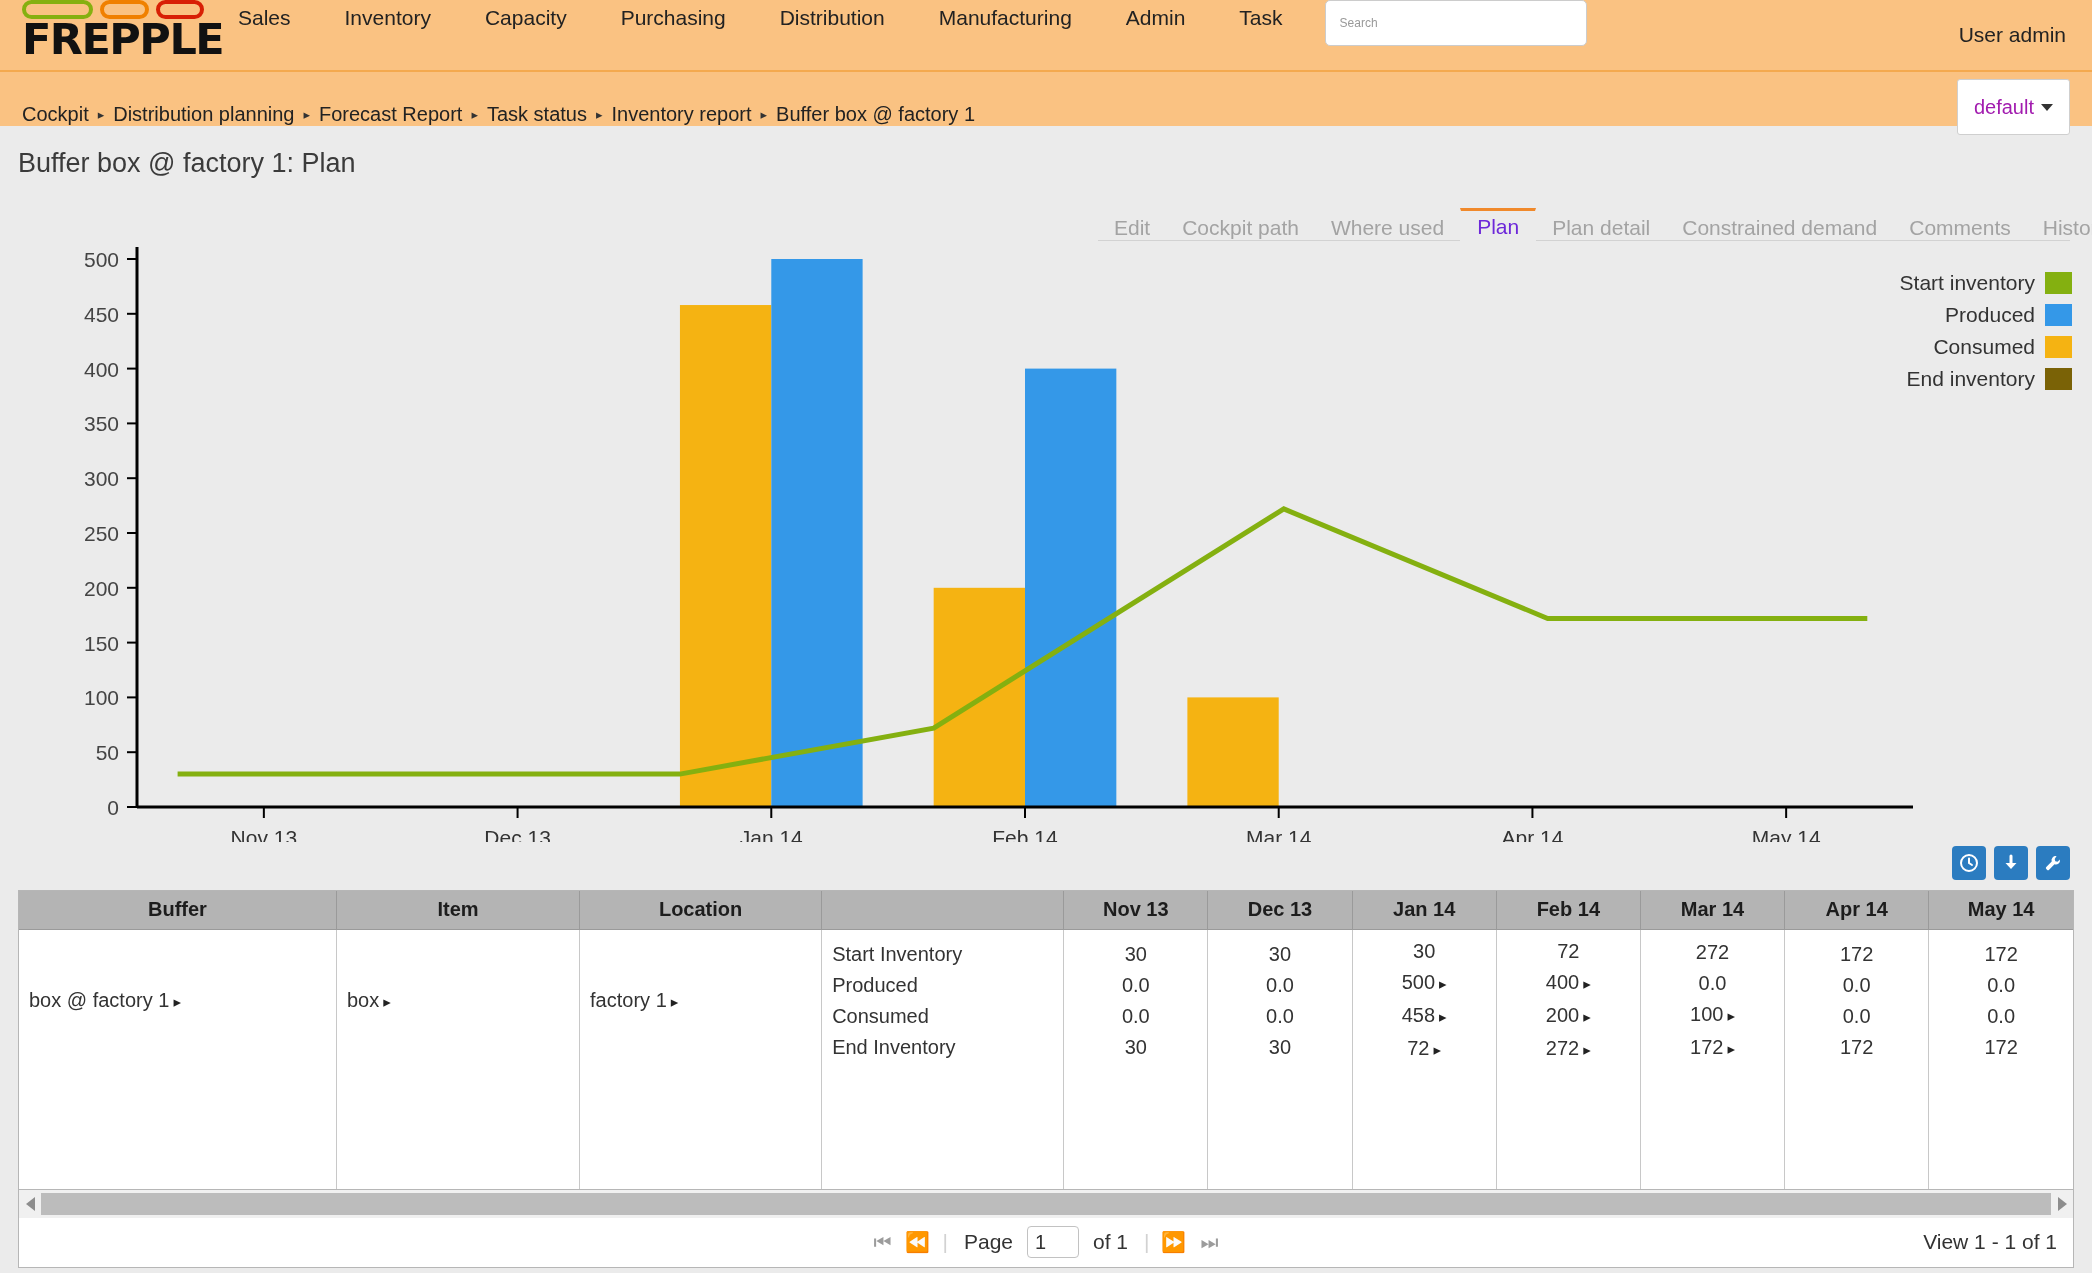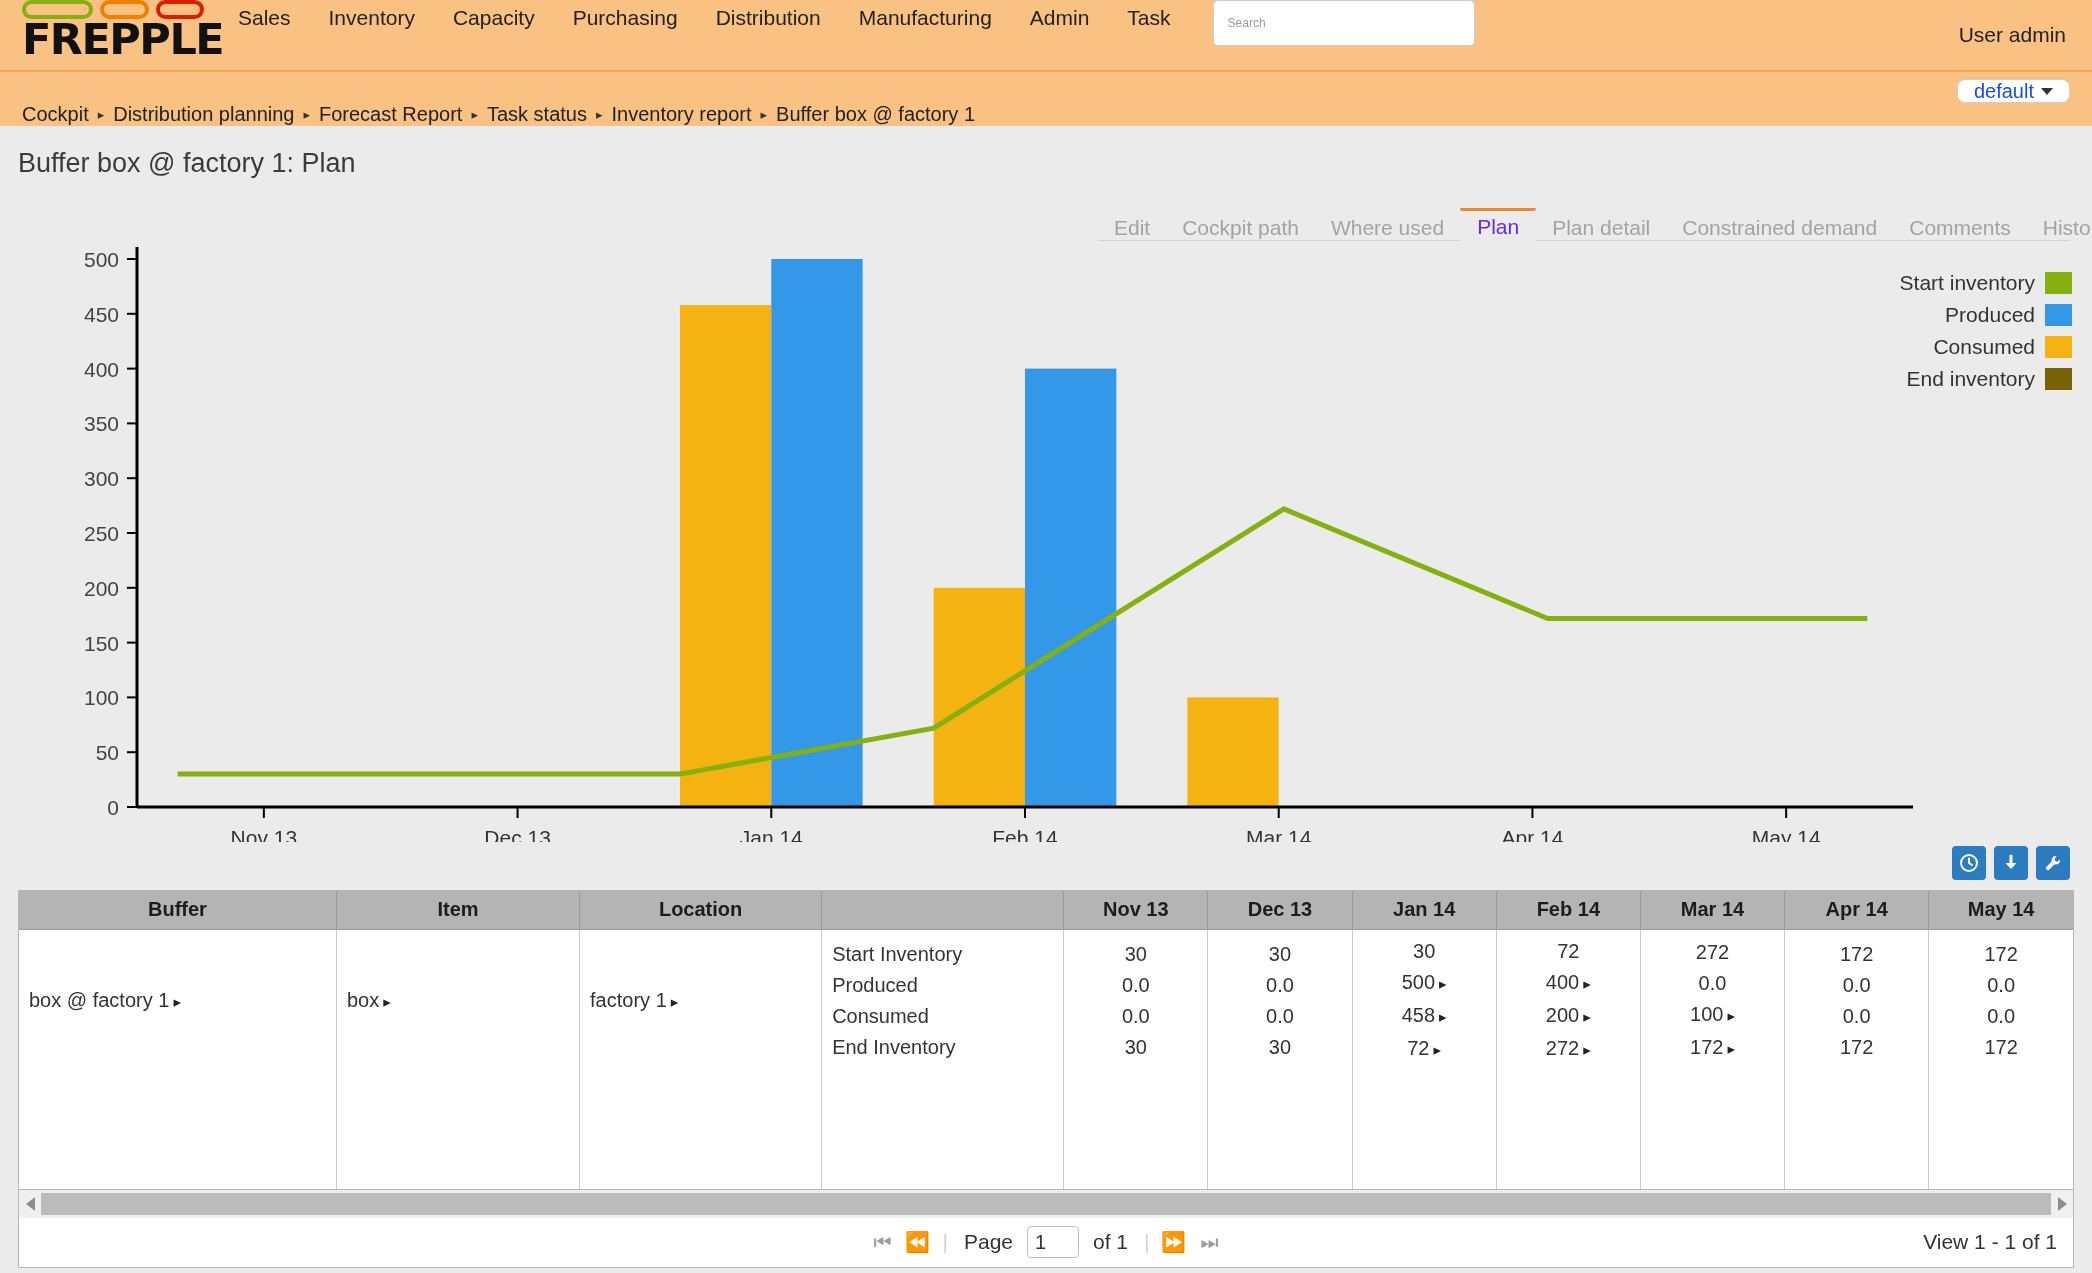--- a/index.html
+++ b/index.html
@@ -26,21 +26,21 @@
   .logo-pills { display:flex; gap:7px; height:19px; }
   .pill { border-radius:10px; height:19px; }
   .pill.a { width:74px; border:4px solid #86b010; }
   .pill.b { width:50px; border:4px solid #f08000; }
   .pill.c { width:50px; border:4px solid #d81f05; }
   .logo-word {
     font-family:"DejaVu Sans", sans-serif;
     font-weight:700; font-size:43px; line-height:38px;
     letter-spacing:-1.5px; color:#111; margin-top:1px;
   }
-  .mainnav { display:flex; align-items:center; gap:2px; }
+  .mainnav { display:flex; align-items:center; gap:18px; }
   .mainnav a {
     color:#222; text-decoration:none; font-size:21px;
     padding: 6px 18px; white-space:nowrap;
   }
   .search-box {
     margin-left: 24px;
     width: 262px; height: 46px;
     background:#fff; border:1px solid #ccc; border-radius:5px;
     font-size:12px; color:#6d28d9; padding: 0 14px;
     font-family:"Liberation Sans", sans-serif;
@@ -55,24 +55,24 @@
   .crumbbar {
     height: 54px; background:#fac282;
     display:flex; align-items:flex-end; padding: 0 22px;
     position:relative;
   }
   .crumbs { display:flex; align-items:center; font-size:20px; color:#222; }
   .crumbs a { color:#222; text-decoration:none; }
   .sep { margin: 0 9px; font-size:13px; color:#333; }
   .default-btn {
     position:absolute; right:22px; top:7px;
-    background:#fff; border:1px solid #cfcfcf; border-radius:8px;
-    height:24px; padding: 0 16px;
+    background:#fff; border:1px solid #cfcfcf; border-radius:3px;
+    height:56px; padding: 0 16px;
     display:flex; align-items:center; gap:7px;
-    font-size:20px; color:#1d4ed8; cursor:pointer;
+    font-size:20px; color:#a21caf; cursor:pointer;
     font-family:"Liberation Sans", sans-serif;
   }
   .caret { width:0;height:0;border-left:6px solid transparent;border-right:6px solid transparent;border-top:7px solid #333; }
 
   
   .page-title {
     font-size:27px; color:#3b3b3b; font-weight:400;
     padding: 22px 0 0 18px;
   }
 

